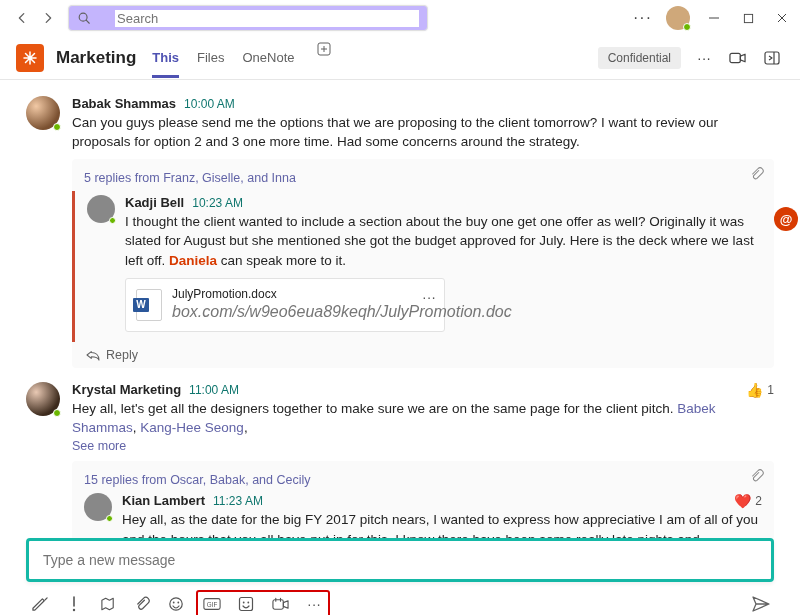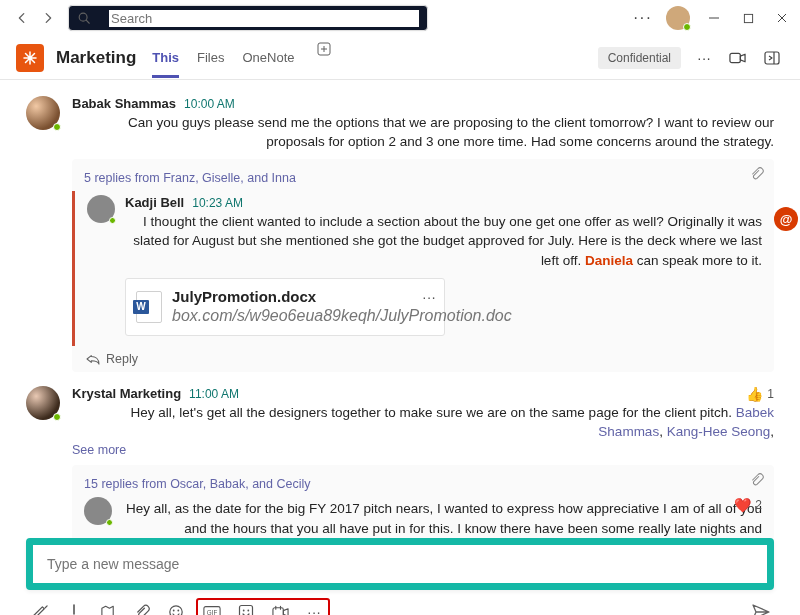--- a/index.html
+++ b/index.html
@@ -22,28 +22,28 @@
     gap: 8px;
   }
   .nav-arrows { display: flex; gap: 2px; margin-left: 2px; }
   .nav-arrow {
     width: 24px; height: 24px; display:flex; align-items:center; justify-content:center;
     color:#616161; cursor:pointer; border-radius:4px;
   }
   .search-wrap {
     flex: 0 0 360px;
     height: 26px;
-    background:#0f172a;
+    background:#c4b5fd;
     border:1px solid #e0e0e0;
     border-radius:4px;
     box-shadow: 0 0 2px rgba(0,0,0,0.08);
     display:flex; align-items:center;
     padding:0 8px;
     color:#616161;
-    gap:18px;
+    gap:24px;
   }
   .search-wrap input {
     border:none; outline:none; flex:1; font-size:13px; color:#242424;
   }
   .tb-spacer { flex:1; }
   .tb-icons { display:flex; align-items:center; gap:14px; color:#444; }
   .tb-dots { font-size:16px; letter-spacing:1px; cursor:pointer;}
   .avatar-small {
     width:24px; height:24px; border-radius:50%; background:#cfa87a;
     position:relative; display:inline-block;
@@ -92,21 +92,21 @@
   }
   .avatar .presence-dot { right:-1px; bottom:-1px; }
   .av-babak{ background: radial-gradient(circle at 30% 30%, #f2c9a5, #7a5030 70%); }
   .av-kadji{ background: radial-gradient(circle at 30% 30%, #f5d9b8, #4e431f 70%); }
   .av-krystal{ background: radial-gradient(circle at 30% 30%, #e9c9b4, #3c2a1c 70%); }
   .av-kian{ background: radial-gradient(circle at 30% 30%, #f2dcc0, #7a5a2c 70%); }
   .post-body { flex:1; min-width:0;}
   .post-head { display:flex; gap:8px; align-items:baseline; font-size:13px;}
   .author { font-weight:600; color:#242424;}
   .time { color:#0f766e; font-size:12px;}
-  .post-text { font-size:13.5px; line-height:1.42; margin-top:2px; color:#242424;text-align:right;}
+  .post-text { font-size:13.5px; line-height:1.42; margin-top:2px; color:#242424;}
   .post-title { font-size:17px; font-weight:700; margin:2px 0 2px;}
   .see-more { color:#6264a7; font-size:12.5px; cursor:pointer; display:inline-block; margin-top:2px;}
   .mention { color:#6264a7; }
   .highlight-name { color:#d83b01; font-weight:600;}
   .thread-box {
     border-radius:4px;
     background:#fafafa;
     margin-top:8px;
     padding:8px 12px 4px 12px;
     position:relative;
@@ -140,40 +140,40 @@
     background:#fff; border:1px solid #d0d0d0; border-radius:2px;
     position:relative;
   }
   .doc-icon::after{
     content:"W"; position:absolute; left:-4px; top:8px;
     width:16px; height:14px; background:#2b579a; color:#fff;
     font-size:10px; font-weight:700; display:flex; align-items:center; justify-content:center;
     border-radius:1px;
   }
   .file-meta { font-size:12px; line-height:1.3;}
-  .file-name { font-weight:700; font-size:15px;}
+  .file-name { font-weight:400; font-size:12px;}
   .file-path { color:#767676; font-size:16px;font-style:italic;}
   .file-more { position:absolute; right:8px; top:10px; color:#555; cursor:pointer;}
   .reply-link {
     display:flex; align-items:center; gap:6px;
     padding:6px 0 2px 2px; font-size:12.5px; color:#616161; cursor:pointer;
   }
   .reactions { position:absolute; right:0; top:0; display:flex; align-items:center; gap:4px; font-size:12px; color:#555;}
   .react-emoji { font-size:14px;}
   .mention-badge {
     position:absolute; right:-24px; top:48px;
     width:24px; height:24px; border-radius:50%;
     background:#d83b01; color:#fff;
     display:flex; align-items:center; justify-content:center;
     font-size:13px; font-weight:600;
   }
   
   .compose-area { padding:0 26px 6px; }
   .compose-box {
-    border:7px solid #14b8a6; border-radius:4px;
+    border:3px solid #14b8a6; border-radius:4px;
     background:#fff;
     padding:10px 12px;
     box-shadow: 0 2px 4px rgba(0,0,0,0.06);
     margin-bottom:6px;
   }
   .compose-box input {
     border:none; outline:none; width:100%; font-size:14px; color:#242424;
   }
   .compose-toolbar {
     display:flex; align-items:center; gap:14px;
@@ -366,20 +366,24 @@
 
         <div class="reply-row" style="position:relative; padding-bottom:4px;">
           <div class="avatar-sm av-kian">
             <span class="presence-dot"></span>
           </div>
           <div style="flex:1;">
             <div class="reactions" style="top:0;">
               <span class="react-emoji">❤️</span>
               <span>2</span>
             </div>
+            <div class="post-head">
+              <span class="author">Kian Lambert</span>
+              <span class="time">11:23 AM</span>
+            </div>
             <div class="post-text">Hey all, as the date for the big FY 2017 pitch nears, I wanted to express how appreciative I am of all of you and the hours that you all have put in for this. I know there have been some really late nights and weekends. Seeing as this is our largest and we've had such a long history with them, I just ask that we all give one last push to really polish our deck and pitch. This is a really important account and it is very important that we win this.</div>
 
           </div>
         </div>
 
       </div>
     </div>
   </div>
 
 </div>

